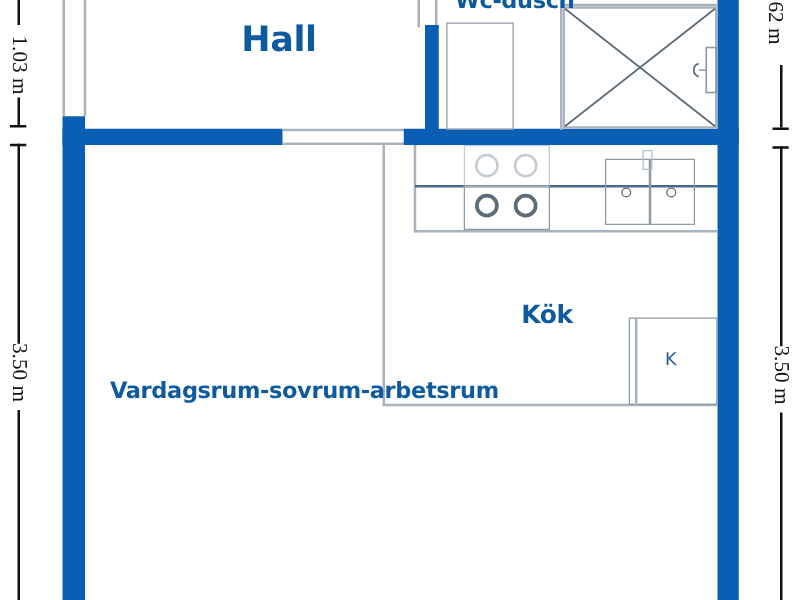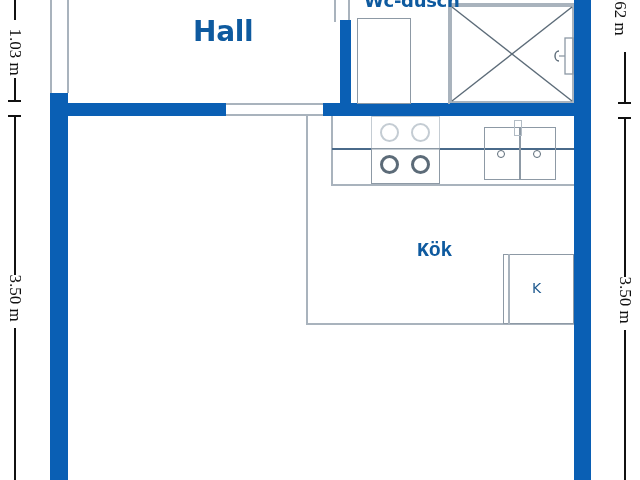--- a/index.html
+++ b/index.html
@@ -91,15 +91,16 @@
   <div class="box" style="left:514px; top:120px; width:8px; height:16px; border-color:#b2bcc5;"></div>
   <div class="burner" style="left:497px; top:150px; width:8px; height:8px; border:1.6px solid #5c6b78;"></div>
   <div class="burner" style="left:533px; top:150px; width:8px; height:8px; border:1.6px solid #5c6b78;"></div>
 
   <div class="box" style="left:503px; top:254px; width:71px; height:70px;"></div>
   <div class="thin" style="left:508px; top:254px; width:1.5px; height:70px;"></div>
   <div class="label" style="left:532px; top:280px; font-size:14px; font-weight:normal; color:#1f5a8f;">K</div>
 
   <div class="label" style="left:193px; top:15px; font-size:28px;">Hall</div>
   <div class="label" style="left:364px; top:-10px; font-size:18px;">Wc-dusch</div>
-  <div class="label" style="left:417px; top:239px; font-size:20px;font-family:Liberation Mono, monospace;">Kök</div>
+  <div class="label" style="left:417px; top:239px; font-size:20px;">Kök</div>
+  <div class="label" style="left:88px; top:302px; font-size:18px;">Vardagsrum-sovrum-arbetsrum</div>
 
 </div>
 
 </body></html>

